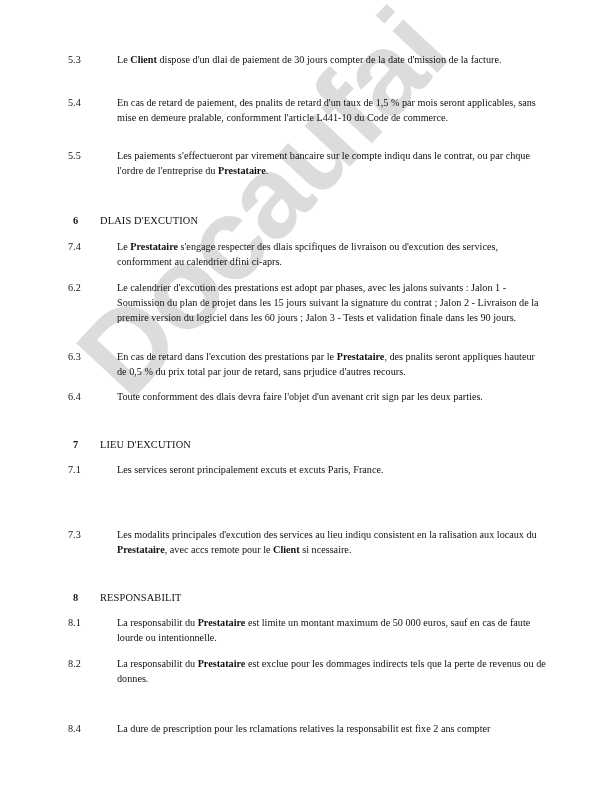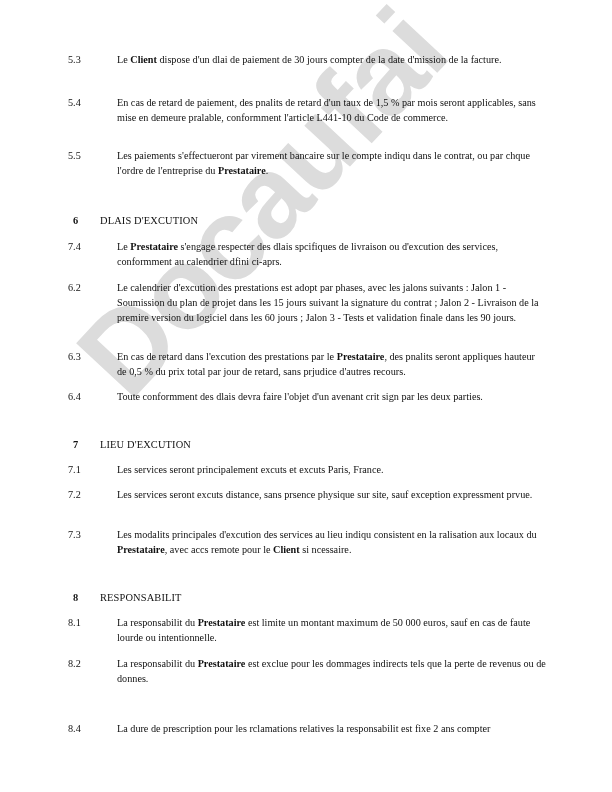--- a/index.html
+++ b/index.html
@@ -185,26 +185,20 @@
           <span class="heading-num">7</span>
           <span class="heading-title">LIEU D'EXCUTION</span>
         </div>
       </div>
       <div class="block" style="top: 462px;">
         <div class="clause">
           <span class="clause-num">7.1</span>
           <span class="clause-body">Les services seront principalement excuts et excuts  Paris, France.</span>
         </div>
       </div>
-      <div class="block" style="top: 487px;">
-        <div class="clause">
-          <span class="clause-num">7.2</span>
-          <span class="clause-body">Les services seront excuts  distance, sans prsence physique sur site, sauf exception expressment prvue.</span>
-        </div>
-      </div>
       <div class="block" style="top: 527px;">
         <div class="clause">
           <span class="clause-num">7.3</span>
           <span class="clause-body">Les modalits principales d'excution des services au lieu indiqu consistent en la ralisation aux locaux du <b>Prestataire</b>, avec accs remote pour le <b>Client</b> si ncessaire.</span>
         </div>
       </div>
       <div class="block" style="top: 590px;">
         <div class="heading">
           <span class="heading-num">8</span>
           <span class="heading-title">RESPONSABILIT</span>

